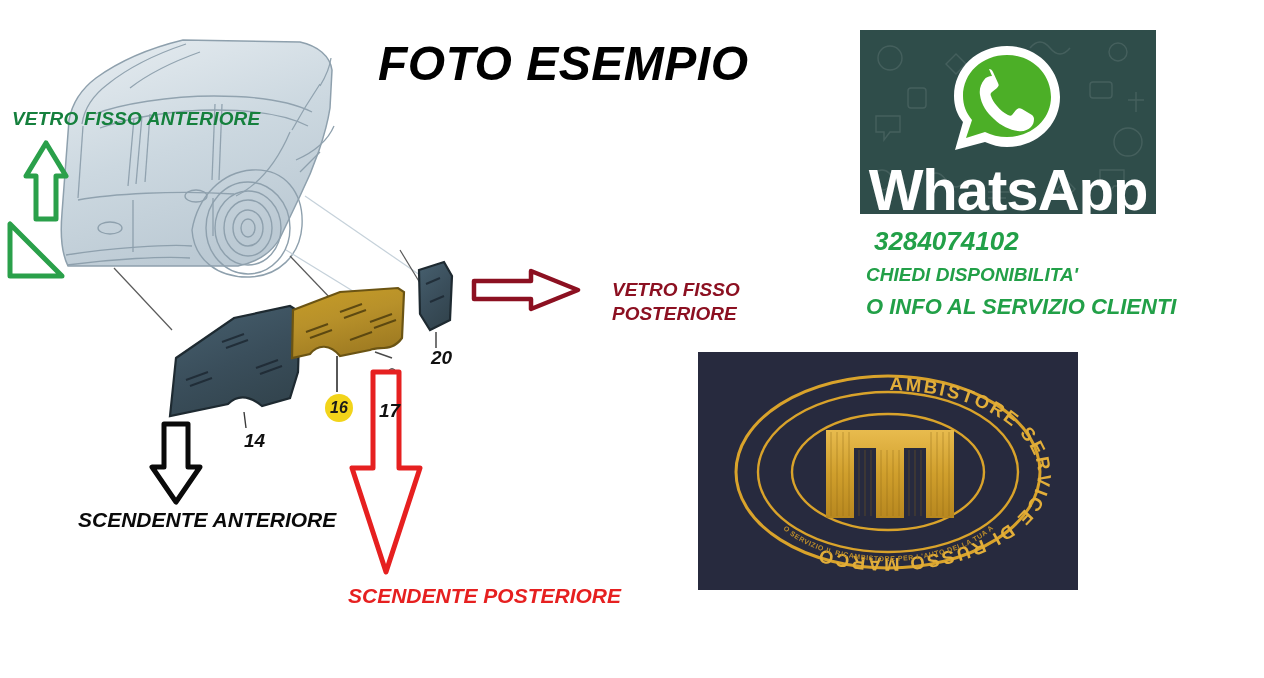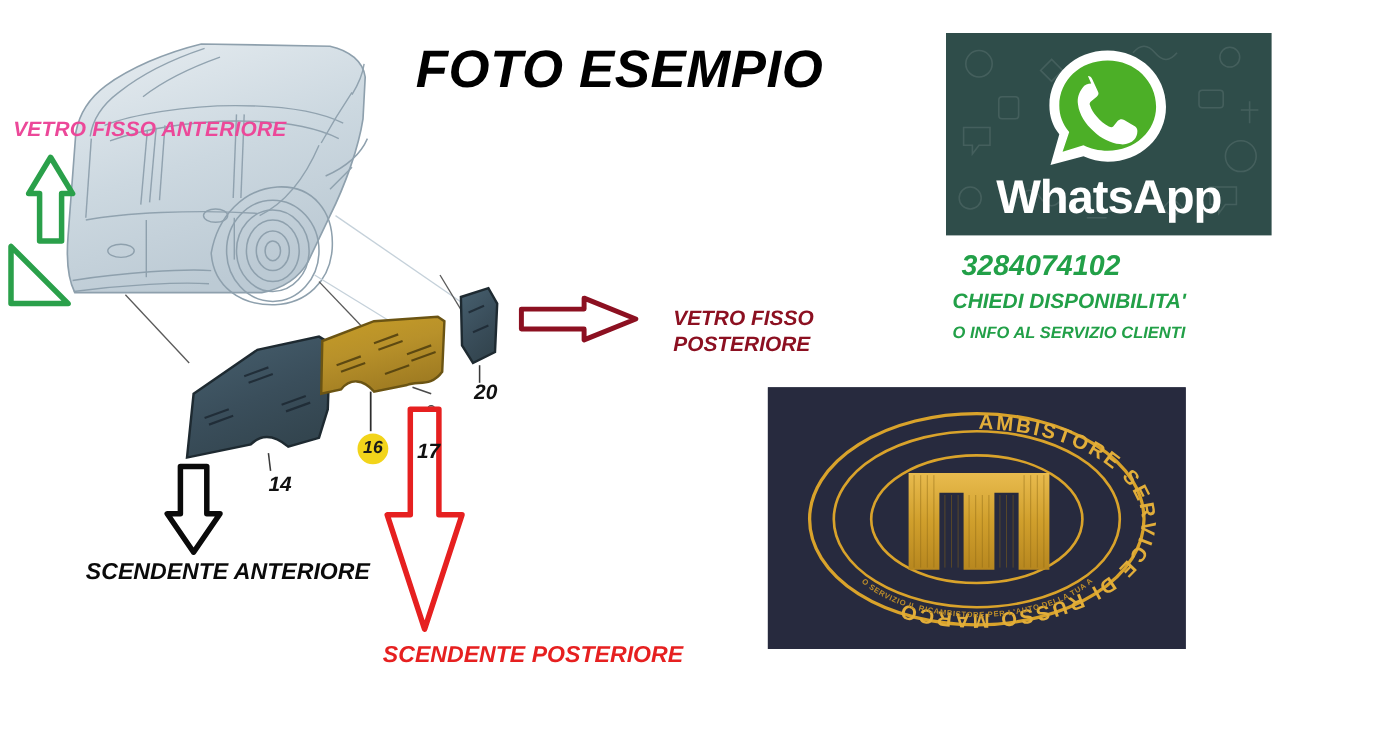--- a/index.html
+++ b/index.html
@@ -25,21 +25,21 @@
     font-size: 48px;
     font-weight: bold;
     font-style: italic;
     color: #000000;
     letter-spacing: 0.5px;
     white-space: nowrap;
   }
 
   
   .green-label {
-    color: #ec4899;
+    color: #15803d;
     font-weight: bold;
     font-style: italic;
     white-space: nowrap;
   }
   #label-vetro-fisso-anteriore {
     left: 12px; top: 108px;
     font-size: 19px;
     letter-spacing: 0.2px;
   }
 
@@ -88,21 +88,21 @@
   #whatsapp-logo-mark {
     position: absolute;
     left: 84px; top: 10px;
     width: 126px; height: 118px;
   }
   #whatsapp-wordmark {
     position: absolute;
     left: 0; right: 0; top: 126px;
     text-align: center;
     color: #ffffff;
-    font-size: 43px;
+    font-size: 58px;
     font-weight: bold;
     letter-spacing: -1px;
   }
 
   
   #whatsapp-phone {
     left: 874px; top: 226px;
     font-size: 26px;
     color: #22a048;
     font-weight: bold;
@@ -112,21 +112,21 @@
   #whatsapp-line1 {
     left: 866px; top: 264px;
     font-size: 19px;
     color: #22a048;
     font-weight: bold;
     font-style: italic;
     white-space: nowrap;
   }
   #whatsapp-line2 {
     left: 866px; top: 294px;
-    font-size: 15px;
+    font-size: 22px;
     color: #22a048;
     font-weight: bold;
     font-style: italic;
     white-space: nowrap;
   }
 
   
   #shop-logo-panel {
     left: 698px; top: 352px;
     width: 380px; height: 238px;

